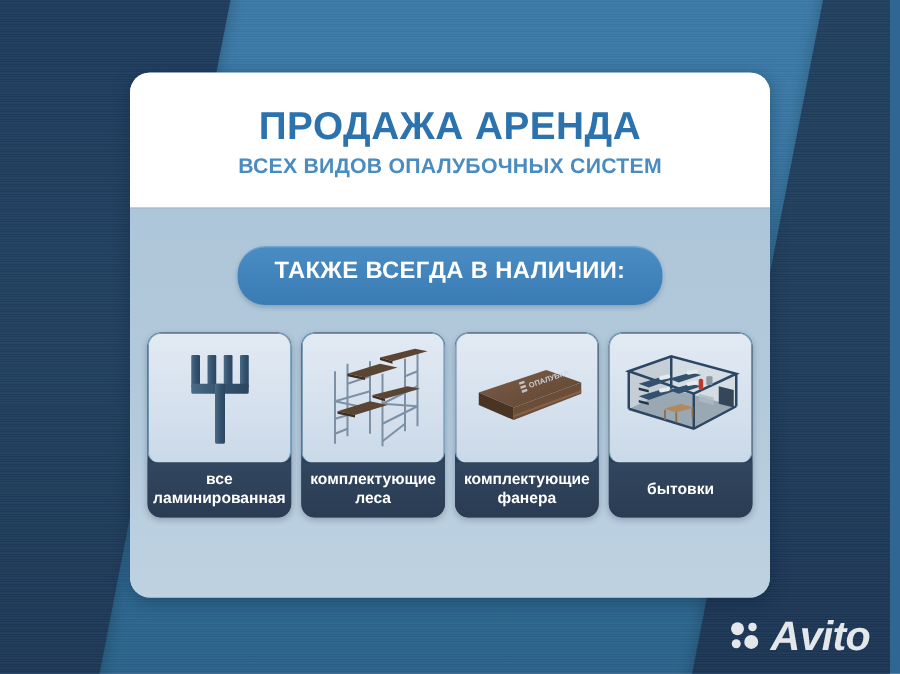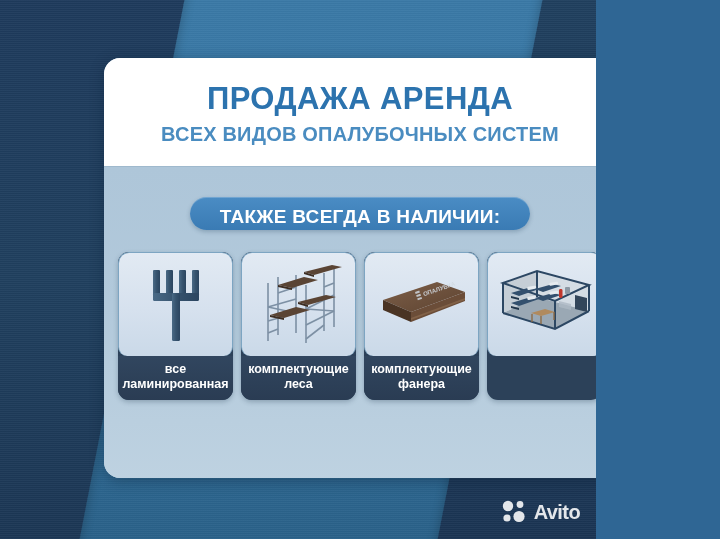--- a/index.html
+++ b/index.html
@@ -1,21 +1,21 @@
 <!DOCTYPE html>
 <html><head>
 <meta charset="utf-8">
 <style>
   html,body{margin:0;padding:0;}
   body{
     width:720px;height:539px;overflow:hidden;
     font-family:"Liberation Sans","DejaVu Sans",sans-serif;
     background:#2f6694;
   }
-  #stage{position:relative;width:596px;height:539px;overflow:hidden;}
+  #stage{position:relative;width:712px;height:539px;overflow:hidden;}
 
   
   .bg-base{
     position:absolute;inset:0;
     background:linear-gradient(180deg,#3a79a6 0%,#3877a3 35%,#2f6b96 70%,#2a6189 100%);
   }
   .bg-texture{
     position:absolute;inset:0;
     background:repeating-linear-gradient(180deg,
         rgba(255,255,255,.035) 0px,rgba(255,255,255,.035) 1px,
@@ -52,35 +52,35 @@
   .card-header{
     height:108px;background:#ffffff;
     display:flex;flex-direction:column;align-items:center;justify-content:center;
     padding-top:4px;box-sizing:border-box;
   }
   .title-main{
     color:#2c73ae;font-weight:bold;font-size:31px;letter-spacing:.4px;
     line-height:1.05;white-space:nowrap;
   }
   .title-sub{
-    color:#4a8cc0;font-weight:bold;font-size:20px;letter-spacing:.2px;
+    color:#4a8cc0;font-weight:bold;font-size:17px;letter-spacing:.2px;
     line-height:1.1;margin-top:7px;white-space:nowrap;
   }
   .card-body{
     height:312px;position:relative;
     background:linear-gradient(180deg,#aec6d9 0%,#b2c9db 45%,#bed2e1 100%);
     border-top:1px solid #9fb9cd;
   }
 
   
   .pill-wrap{display:flex;justify-content:center;padding-top:30px;}
   .pill{
     background:linear-gradient(180deg,#4a8cc4 0%,#3a7bb4 100%);
     color:#ffffff;font-weight:bold;font-size:19px;letter-spacing:.3px;
-    padding:9px 30px 2px;border-radius:22px;white-space:nowrap;
+    padding:9px 30px 16px;border-radius:22px;white-space:nowrap;
     box-shadow:0 2px 4px rgba(20,50,80,.25), inset 0 1px 0 rgba(255,255,255,.22);
   }
 
   
   .tiles{
     display:flex;justify-content:center;gap:8px;
     padding:22px 14px 0;
   }
   .tile{
     width:118px;border-radius:11px;overflow:hidden;
@@ -104,22 +104,23 @@
     display:flex;align-items:center;justify-content:center;text-align:center;
     padding:5px 4px 7px;box-sizing:border-box;
   }
 
   
   .avito{
     position:absolute;right:16px;bottom:14px;
     display:flex;align-items:center;gap:6px;opacity:.88;
   }
   .avito-text{
-    color:#ffffff;font-size:20px;font-weight:bold;letter-spacing:-.6px;
+    color:#ffffff;font-size:33px;font-weight:bold;letter-spacing:-.6px;
     line-height:1;
+    font-style:italic;
   }
 </style>
 </head>
 <body>
 
 <div id="stage">
 
   <div class="bg-base"></div>
   <div class="bg-texture"></div>
   <div class="wedge wedge-left">
@@ -291,20 +292,23 @@
               </g>
 
               <rect x="62" y="22" width="3.5" height="9" rx="1.4" fill="#c0372c"></rect>
               <rect x="68" y="20" width="5" height="7" rx="1" fill="#8d99a4"></rect>
 
               <polygon points="78,28 90,31 90,45 78,42" fill="#33465a"></polygon>
 
               <polygon points="62,34 74,37 74,43 62,40" fill="#aeb9c4" opacity=".8"></polygon>
             </svg>
           </div>
+          <div class="tile-label">
+            <span>бытовки</span>
+          </div>
         </div>
 
       </div>
     </div>
   </div>
 
   <div class="avito">
     <svg width="27" height="27" viewBox="0 0 27 27">
       <circle cx="7" cy="8" r="5.2" fill="#ffffff"></circle>
       <circle cx="19" cy="6.5" r="3.4" fill="#ffffff"></circle>

